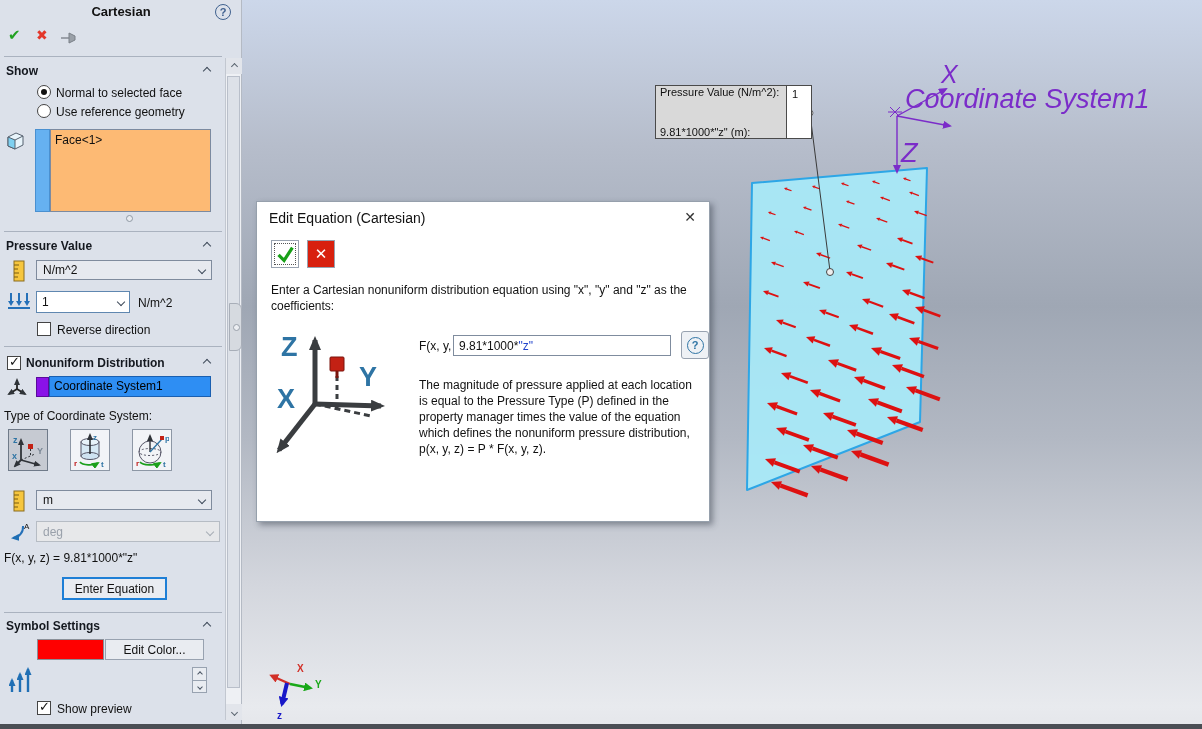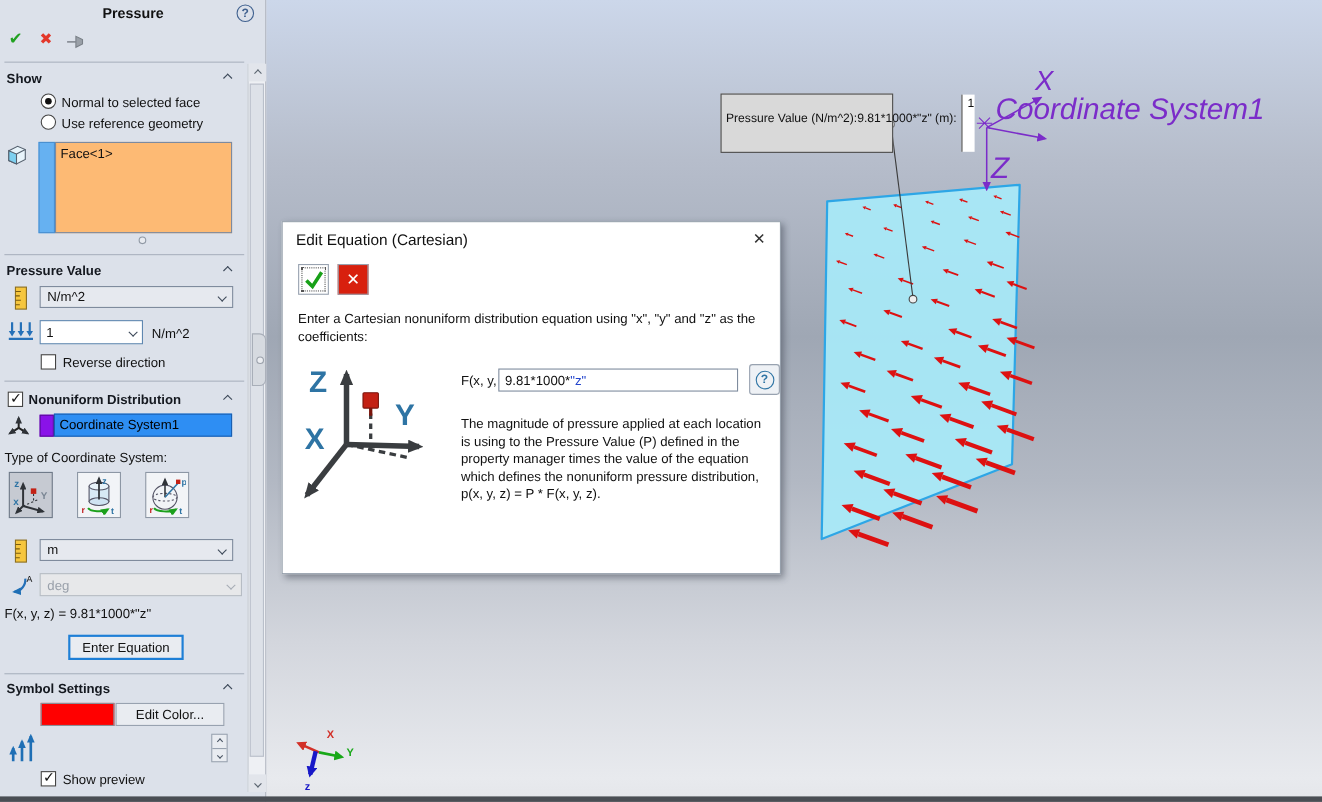--- a/index.html
+++ b/index.html
@@ -27,21 +27,21 @@
   .btn{position:absolute;background:#e9ecf1;border:1px solid #98a2b0;display:flex;align-items:center;justify-content:center;color:#111;cursor:default}
   .tbtn{position:absolute;width:40px;height:42px;background:#f2f4f7;border:1px solid #8d97a5;display:flex;align-items:center;justify-content:center}
   .tbtn.sel{background:#c6cad2;border-color:#6f7a89}
   #sbar{position:absolute;left:225px;top:58px;width:16px;height:662px;background:#eef0f4;border-left:1px solid #c2c7d0}
   .sbtn{position:absolute;left:0;width:16px;height:16px;background:#e2e5eb;display:flex;align-items:center;justify-content:center}
   .sbtn .cvu,.sbtn .cvd{width:5px;height:5px;border-color:#5b6570}
   #sthumb{position:absolute;left:1px;top:18px;width:13px;height:612px;background:#dde1e8;border:1px solid #b9bfca}
   #splitter-tab{position:absolute;left:229px;top:303px;width:13px;height:48px;background:#d6dae0;border:1px solid #a8aeb8;border-radius:0 6px 6px 0;z-index:3}
   #splitter-tab .dot{position:absolute;left:3px;top:20px;width:7px;height:7px;border-radius:50%;border:1px solid #9aa0aa;background:#eceef2}
   #callout{position:absolute;left:655px;top:85px;width:157px;height:54px;background:#d9d9d9;border:1px solid #4a4a4a;display:flex;z-index:2}
-  #callout .lc{flex:1;padding:16px 4px;display:flex;flex-direction:row;justify-content:space-between;font-size:11px;white-space:nowrap}
+  #callout .lc{flex:1;padding:0 4px;display:flex;flex-direction:column;justify-content:space-between;font-size:11px;white-space:nowrap}
   #callout .rc{width:25px;background:#fff;border-left:1px solid #4a4a4a;padding:2px 0 0 5px;font-size:11px}
   #coord-label{position:absolute;left:905px;top:84px;font-size:27px;font-style:italic;color:#7b2cc9;white-space:nowrap;z-index:1}
   .pax{position:absolute;font-style:italic;color:#7b2cc9;z-index:1}
   #dialog{position:absolute;left:256px;top:201px;width:454px;height:321px;background:#fff;border:1px solid #96a0ac;box-shadow:3px 3px 6px rgba(45,52,65,.45);z-index:4}
   .dlg-sq{position:absolute;width:28px;height:28px;border:1px solid #98a2b0;display:flex;align-items:center;justify-content:center}
   #dlg-ok{left:14px;top:38px;background:#fff;outline:1px dotted #555;outline-offset:-4px}
   #dlg-cancel{left:50px;top:38px;background:#d8200e;color:#fff;font-weight:bold;font-size:15px}
   #dlg-help{left:424px;top:129px;background:#eef1f5;border-radius:3px}
   #dlg-help .qc{width:17px;height:17px;border:1.6px solid #2e74a4;border-radius:50%;color:#2e74a4;font-weight:bold;font-size:11px;display:flex;align-items:center;justify-content:center}
   #panel-help{position:absolute;right:10px;top:4px;width:16px;height:16px;border:1.5px solid #40618f;border-radius:50%;color:#40618f;font-weight:bold;font-size:11px;display:flex;align-items:center;justify-content:center}
@@ -220,21 +220,21 @@
 
 <div id="callout">
   <div class="lc">
     <span>Pressure Value (N/m^2):</span>
     <span>9.81*1000*"z" (m):</span>
   </div>
   <div class="rc">1</div>
 </div>
 
 <div id="panel">
-  <div class="t" style="left:0;top:4px;width:242px;text-align:center;font-weight:bold;font-size:13px">Pressure</div>
+  <div class="t" style="left:0;top:4px;width:242px;text-align:center;font-weight:bold;font-size:13px">Cartesian</div>
   <div id="panel-help">?</div>
 
   <span class="t" style="left:8px;top:26px;color:#21a121;font-size:15px;font-weight:bold">✔</span>
   <span class="t" style="left:36px;top:27px;color:#e3372a;font-size:14px;font-weight:bold">✖</span>
   <span class="abs" style="left:60px;top:31px">
     <svg width="20" height="14" viewBox="0 0 20 14">
         <path d="M1 7 h8" stroke="#8b9099" stroke-width="1.6"></path>
         <path d="M9 2 v10 l6 -3 v-4 Z" fill="#9aa0a8" stroke="#7a8088"></path>
       </svg>
   </span>
@@ -439,16 +439,16 @@
 
   <span class="t" style="left:162px;top:137px">F(x, y, z) =</span>
   <div class="field" style="left:196px;top:133px;width:218px;height:21px;border-color:#7f8c9e">
     <span>9.81*1000*</span>
       <span style="color:#2244cc">"z"</span>
   </div>
   <div class="dlg-sq" id="dlg-help">
     <span class="qc">?</span>
   </div>
 
-  <div class="t" style="left:162px;top:176px;width:282px;white-space:normal;line-height:1.33">The magnitude of pressure applied at each location is using to the Pressure Value (P) defined in the property manager times the value of the equation which defines the nonuniform pressure distribution, p(x, y, z) = P * F(x, y, z).</div>
+  <div class="t" style="left:162px;top:176px;width:282px;white-space:normal;line-height:1.33">The magnitude of pressure applied at each location is equal to the Pressure Type (P) defined in the property manager times the value of the equation which defines the nonuniform pressure distribution, p(x, y, z) = P * F(x, y, z).</div>
 </div>
 
 <div id="bottom-strip"></div>
 
 </body></html>

